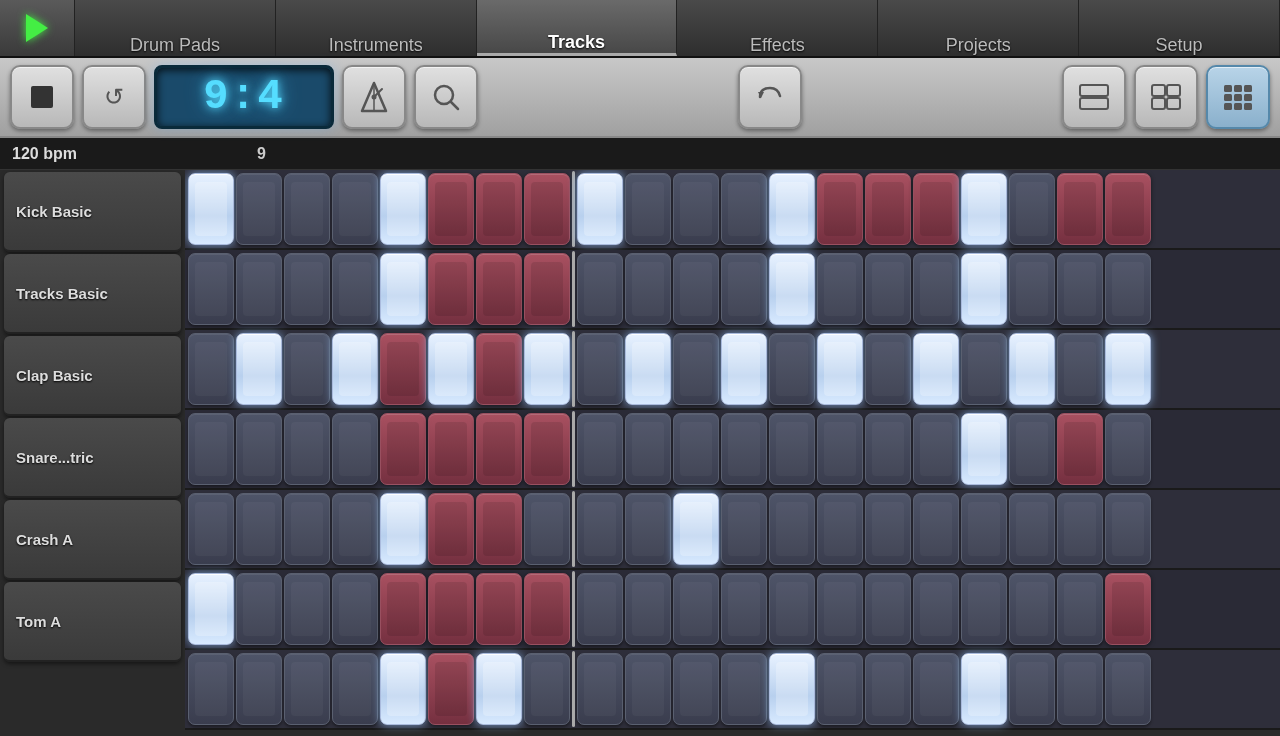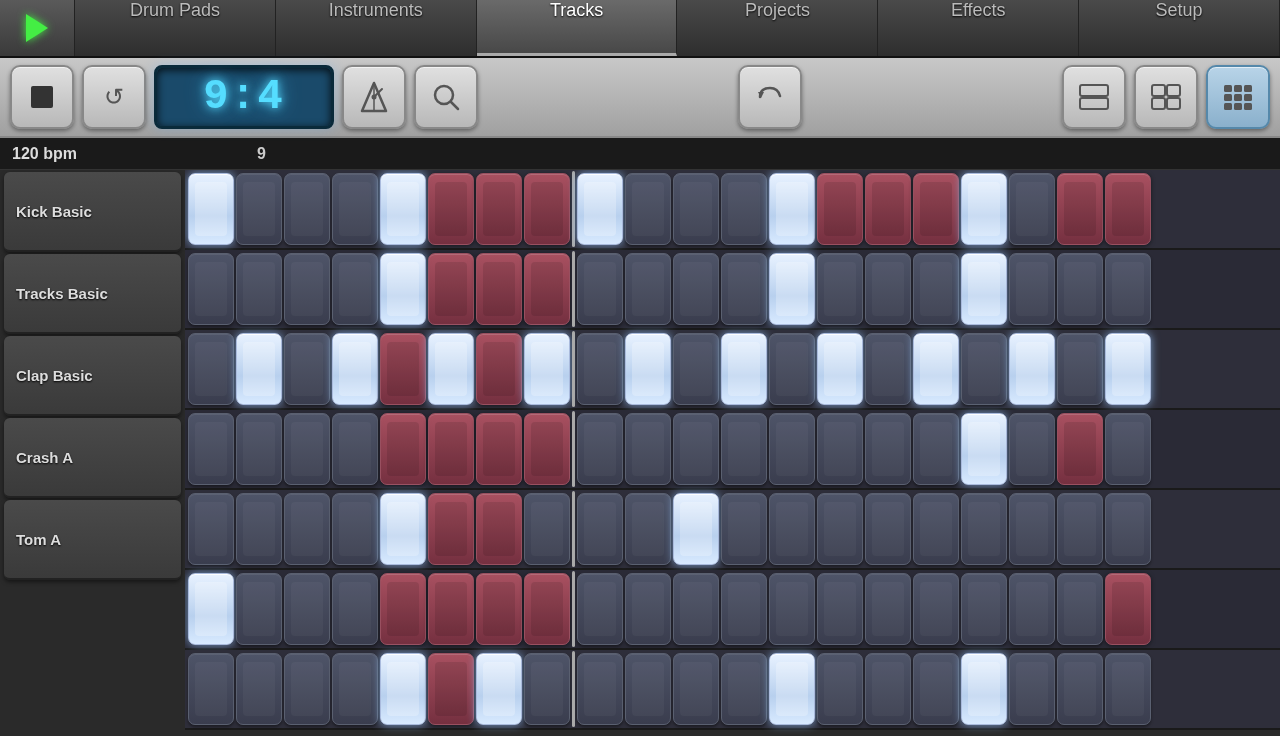--- a/index.html
+++ b/index.html
@@ -30,34 +30,34 @@
     .nav-play-btn .triangle {
       width: 0; height: 0;
       border-top: 14px solid transparent;
       border-bottom: 14px solid transparent;
       border-left: 22px solid #44ee44;
       filter: drop-shadow(0 0 4px #44ee44);
     }
     .nav-tab {
       flex: 1;
       display: flex;
-      align-items: flex-start;
+      align-items: flex-end;
       justify-content: center;
       color: #bbb;
       font-size: 18px;
       font-weight: 500;
       cursor: pointer;
       border-right: 1px solid #222;
       background: linear-gradient(180deg, #4a4a4a 0%, #2e2e2e 100%);
       text-shadow: 0 1px 2px #000;
     }
     .nav-tab.active {
       background: linear-gradient(180deg, #6a6a6a 0%, #484848 100%);
       color: #fff;
-      font-weight: 400;
+      font-weight: 700;
       border-bottom: 3px solid #aaa;
     }
 
     
     .toolbar {
       display: flex;
       align-items: center;
       height: 80px;
       background: linear-gradient(180deg, #c8c8c8 0%, #a0a0a0 100%);
       padding: 8px 10px;
@@ -207,24 +207,24 @@
   <div class="nav-tab">
     <span>Drum Pads</span>
   </div>
   <div class="nav-tab">
     <span>Instruments</span>
   </div>
   <div class="nav-tab active">
     <span>Tracks</span>
   </div>
   <div class="nav-tab">
+    <span>Effects</span>
+  </div>
+  <div class="nav-tab">
     <span>Projects</span>
-  </div>
-  <div class="nav-tab">
-    <span>Effects</span>
   </div>
   <div class="nav-tab">
     <span>Setup</span>
   </div>
 </div>
 
 <div class="toolbar">
   <div class="tool-btn">
     <div class="icon-stop"></div>
   </div>
@@ -296,20 +296,23 @@
     <div class="track-label">
       <span>Kick Basic</span>
     </div>
     <div class="track-label">
       <span>Tracks Basic</span>
     </div>
     <div class="track-label">
       <span>Clap Basic</span>
     </div>
     <div class="track-label">
+      <span>Snare...tric</span>
+    </div>
+    <div class="track-label">
       <span>Crash A</span>
     </div>
     <div class="track-label">
       <span>Tom A</span>
     </div>
   </div>
 
   <div class="grid-area" id="grid-area">
   <div class="grid-row" style="background: rgb(46, 46, 58); display: flex; align-items: center; padding-left: 2px;">
         <div class="beat-cell on-white" style="width: 46px; height: 72px; margin: 2px 1px; border-radius: 7px; flex-shrink: 0; cursor: pointer; display: flex; align-items: center; justify-content: center; background: linear-gradient(rgb(232, 242, 255) 0%, rgb(184, 208, 238) 60%, rgb(216, 234, 255) 100%); border: 1px solid rgb(170, 187, 221); box-shadow: rgba(150, 200, 255, 0.7) 0px 0px 10px, rgba(255, 255, 255, 0.9) 0px 1px 0px inset;">

